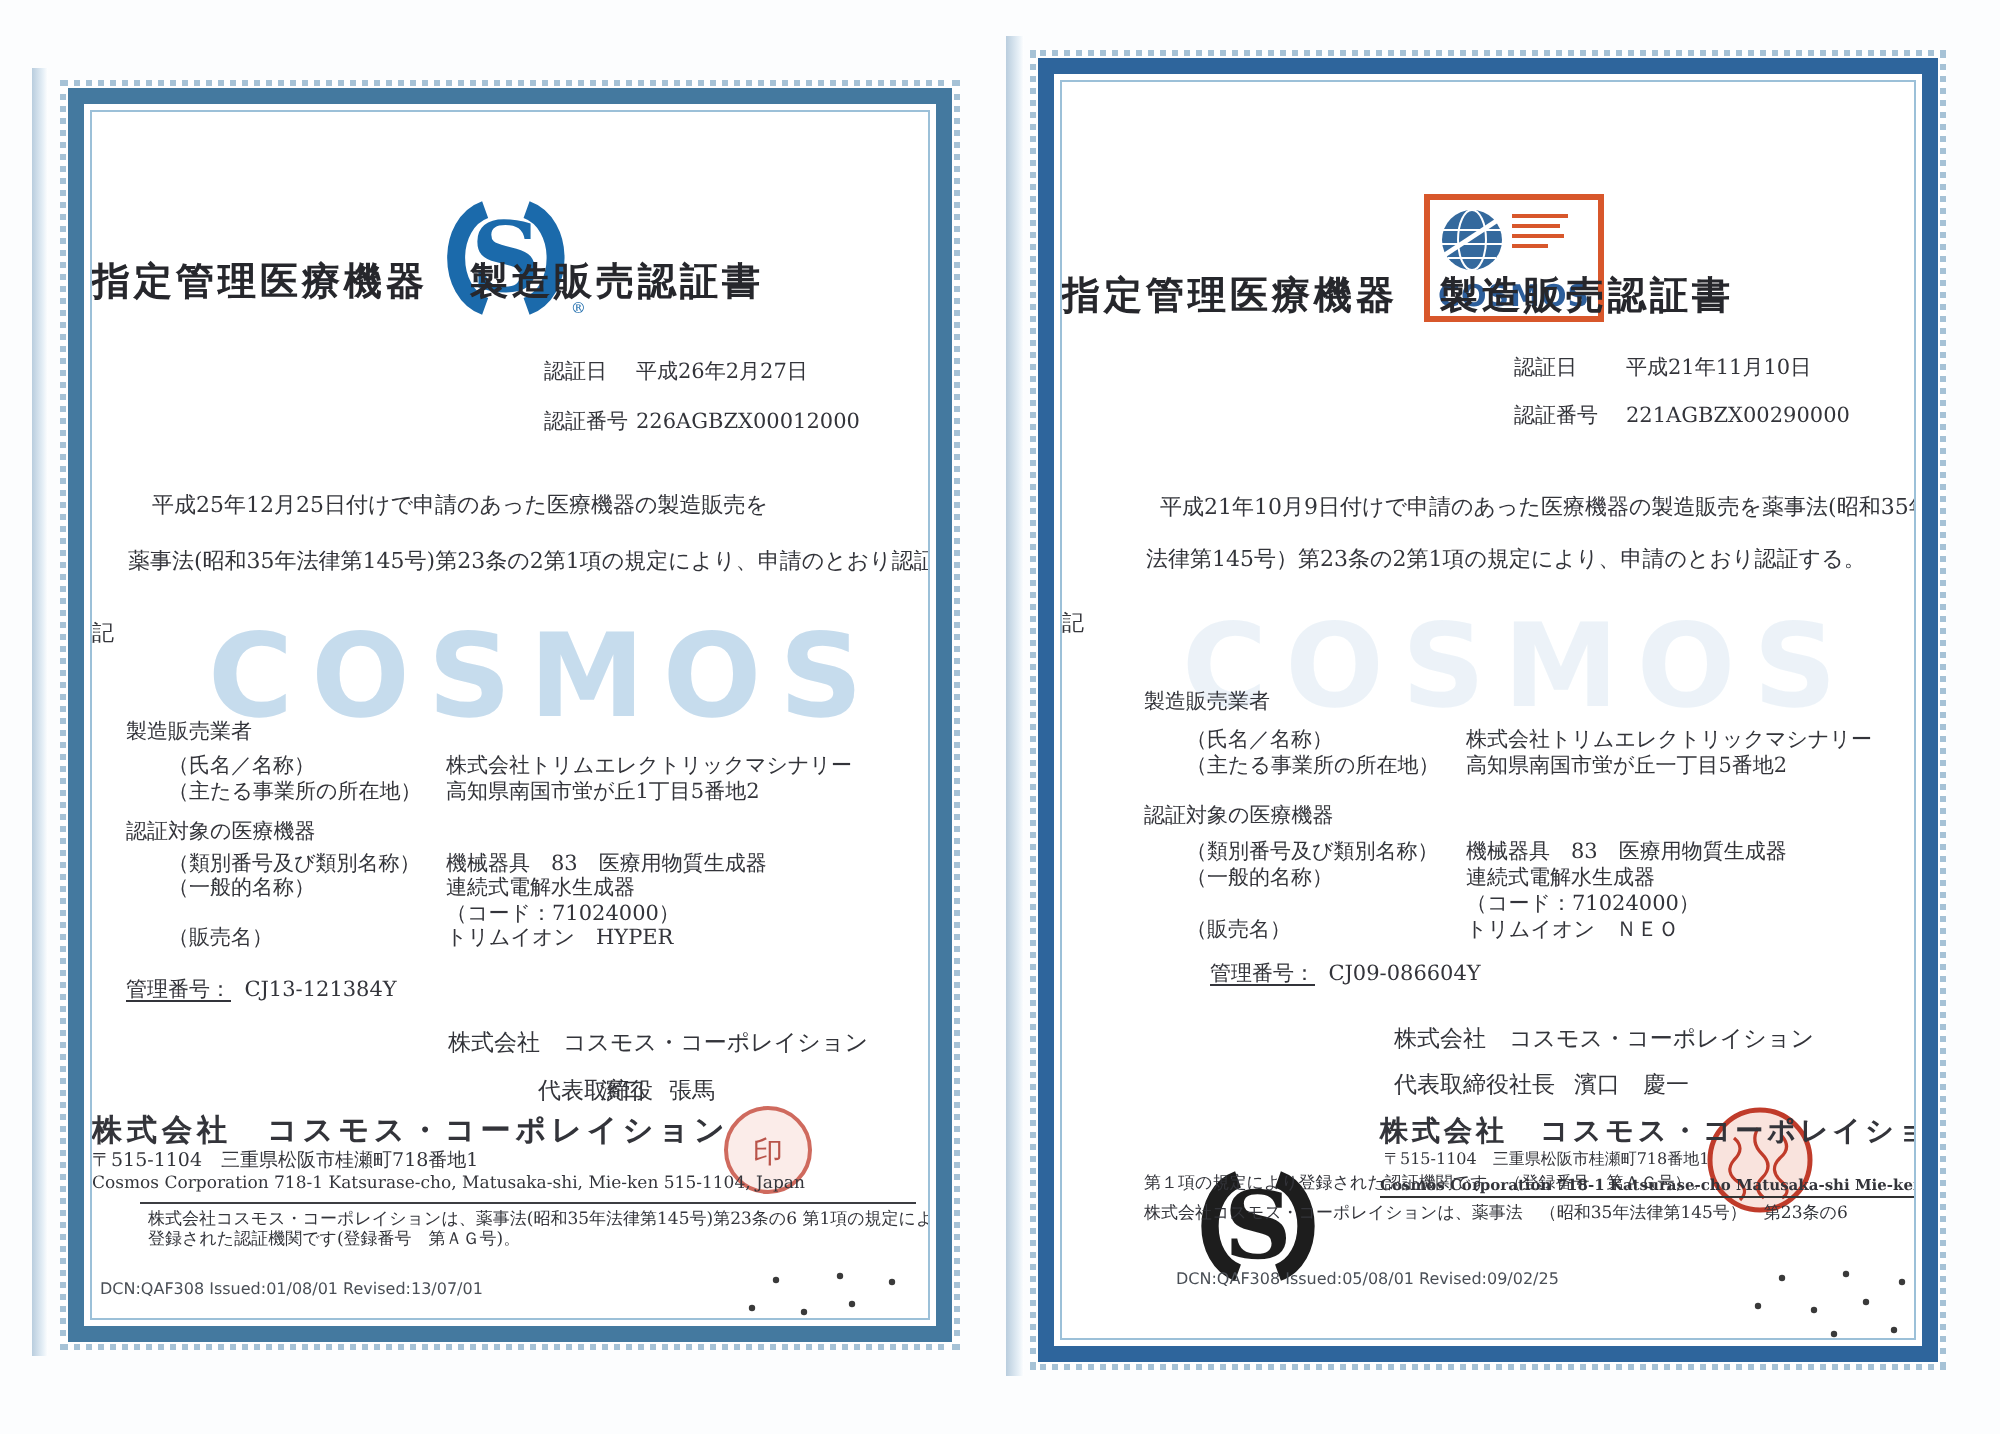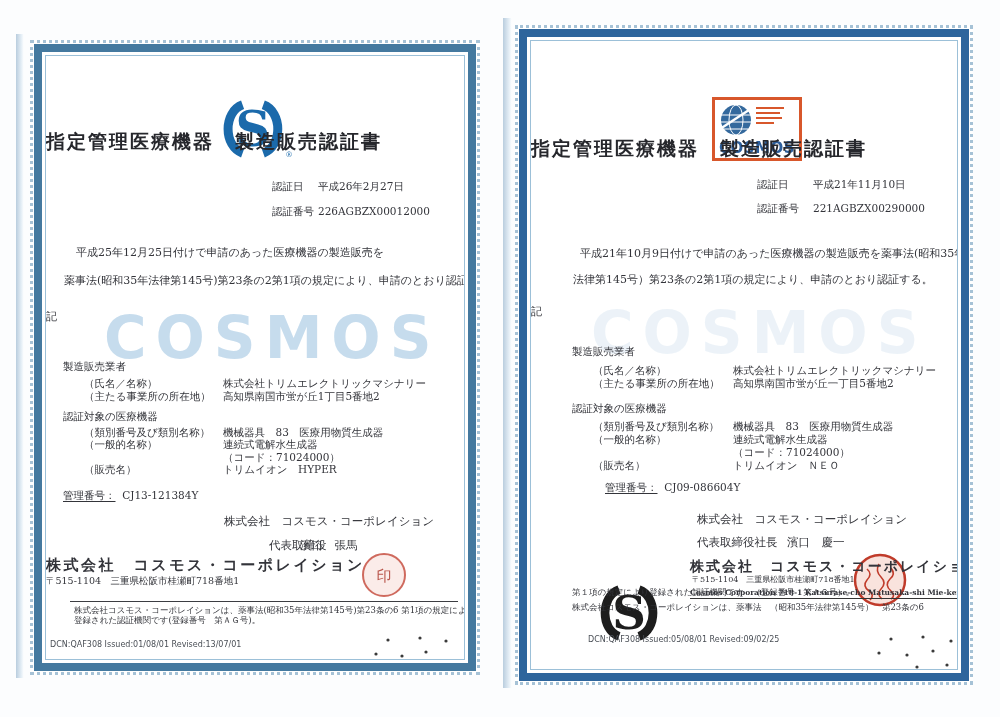--- a/index.html
+++ b/index.html
@@ -88,20 +88,21 @@
 
     <div class="t" style="left:315px;top:456px;width:46px;height:46px;">
       <svg width="46" height="46" viewBox="0 0 46 46">
         <circle cx="23" cy="23" r="21" fill="#f7d9d4" fill-opacity="0.5" stroke="#cf6a5e" stroke-width="2"></circle>
         <text x="23" y="29" font-size="15" text-anchor="middle" fill="#b9544a" font-family="'DejaVu Serif','Liberation Serif',serif">印</text>
       </svg>
     </div>
 
     <div class="t c f15" style="top:500px;">株式会社　コスモス・コーポレイション</div>
     <div class="t c f95" style="top:519px;">〒515-1104　三重県松阪市桂瀬町718番地1</div>
+    <div class="t c f85" style="top:531px;">Cosmos Corporation 718-1 Katsurase-cho, Matusaka-shi, Mie-ken 515-1104, Japan</div>
 
     <div class="rule" style="left:24px;top:545px;width:388px;"></div>
     <div class="t f85" style="left:28px;top:549px;">株式会社コスモス・コーポレイションは、薬事法(昭和35年法律第145号)第23条の6 第1項の規定により</div>
     <div class="t f85" style="left:28px;top:559px;">登録された認証機関です(登録番号　第ＡＧ号)。</div>
 
     <div class="t f8 sans dcn" style="left:4px;top:584px;">DCN:QAF308 Issued:01/08/01 Revised:13/07/01</div>
 
     <div class="t" style="left:300px;top:538px;width:110px;height:62px;">
       <svg width="110" height="62" viewBox="0 0 110 62">
         <g fill="#3a3a3a">

